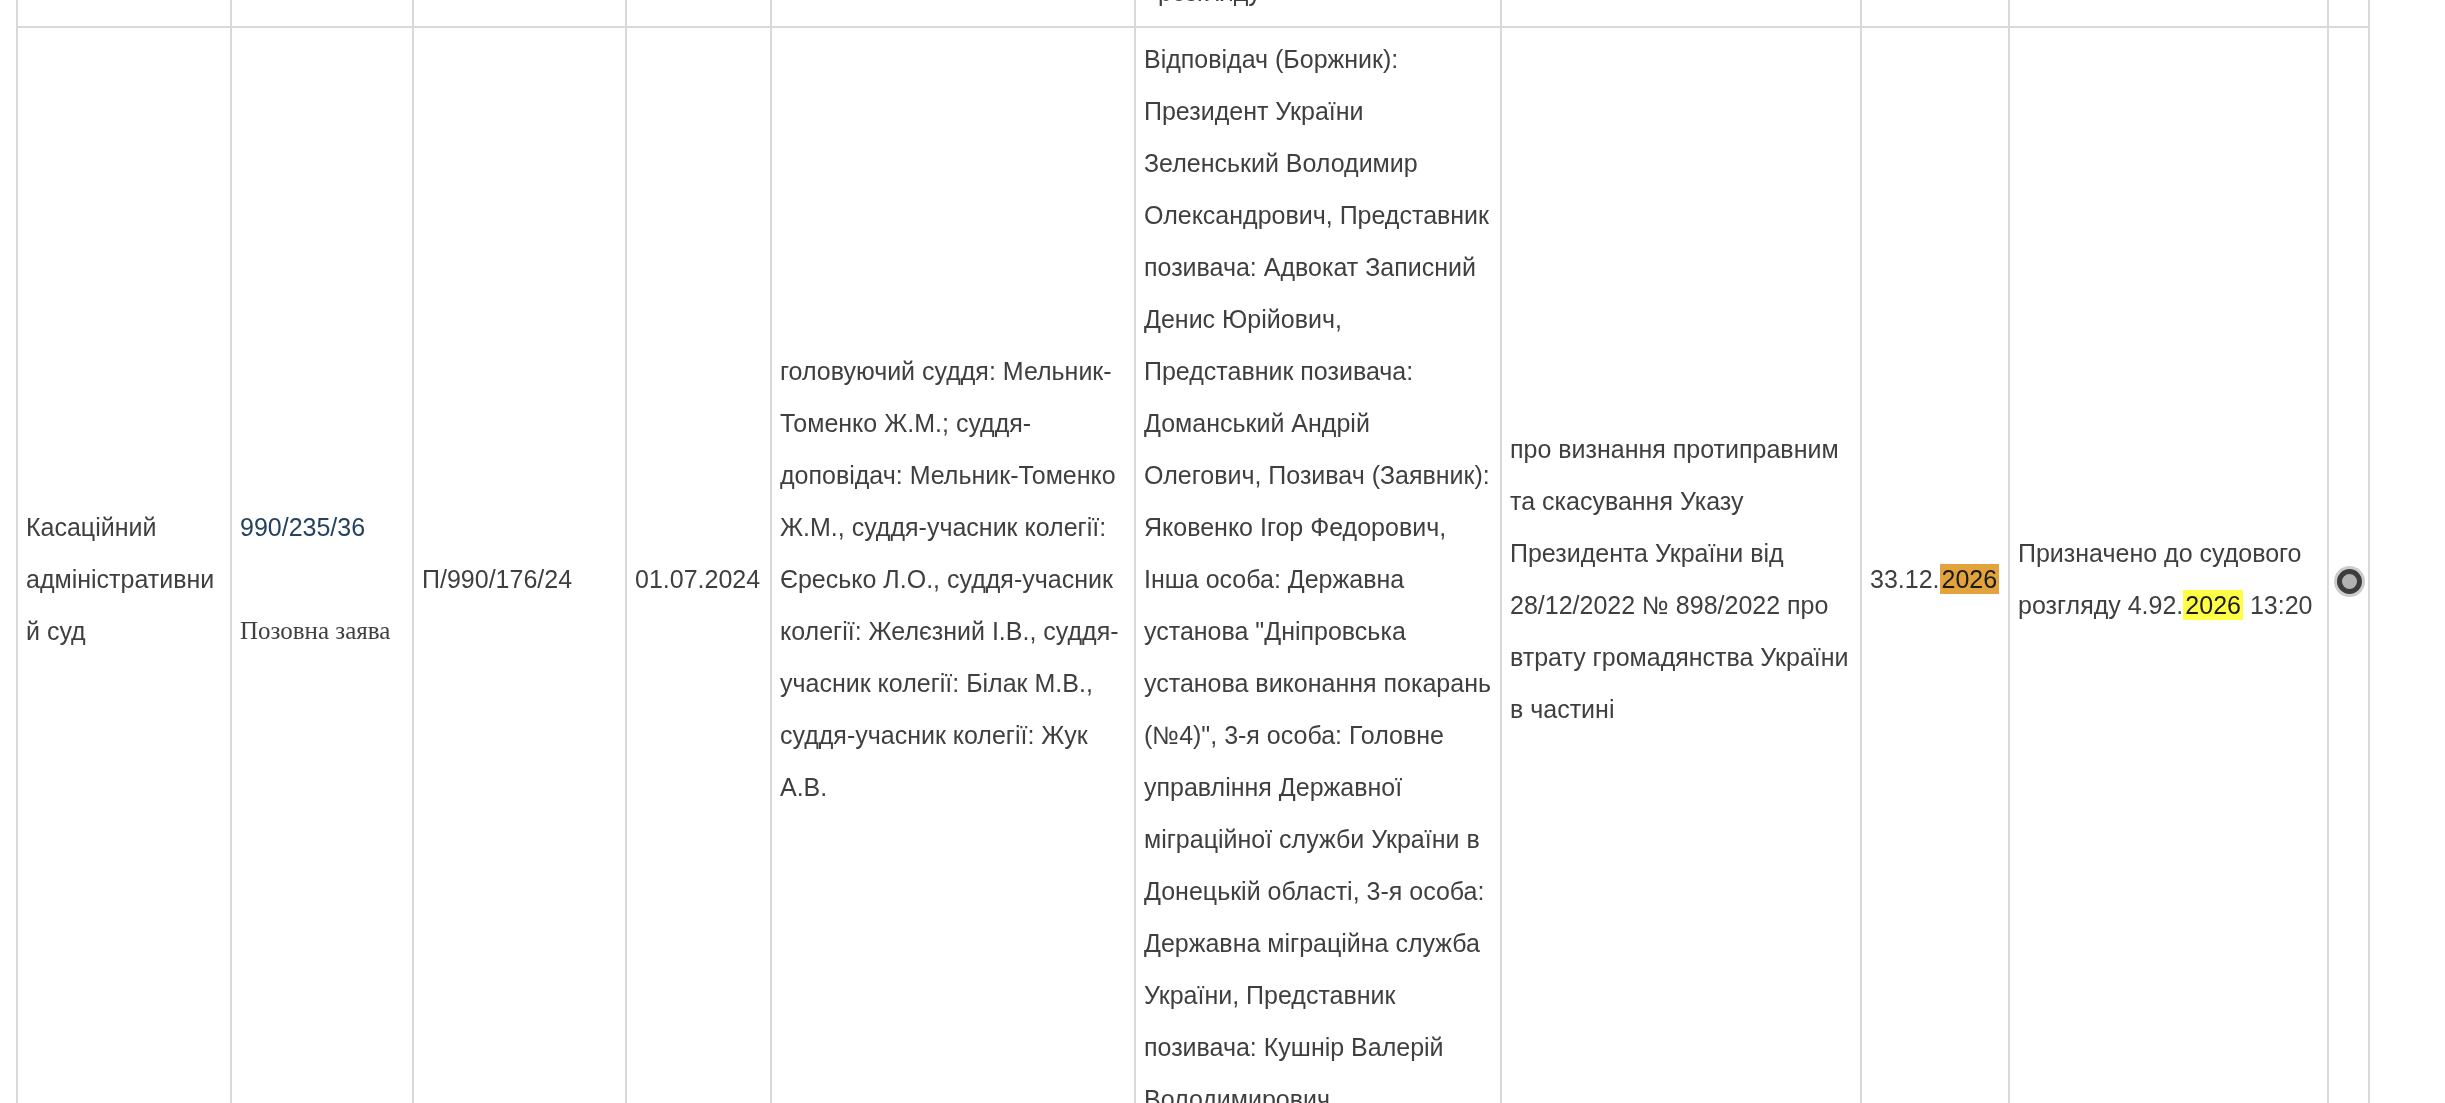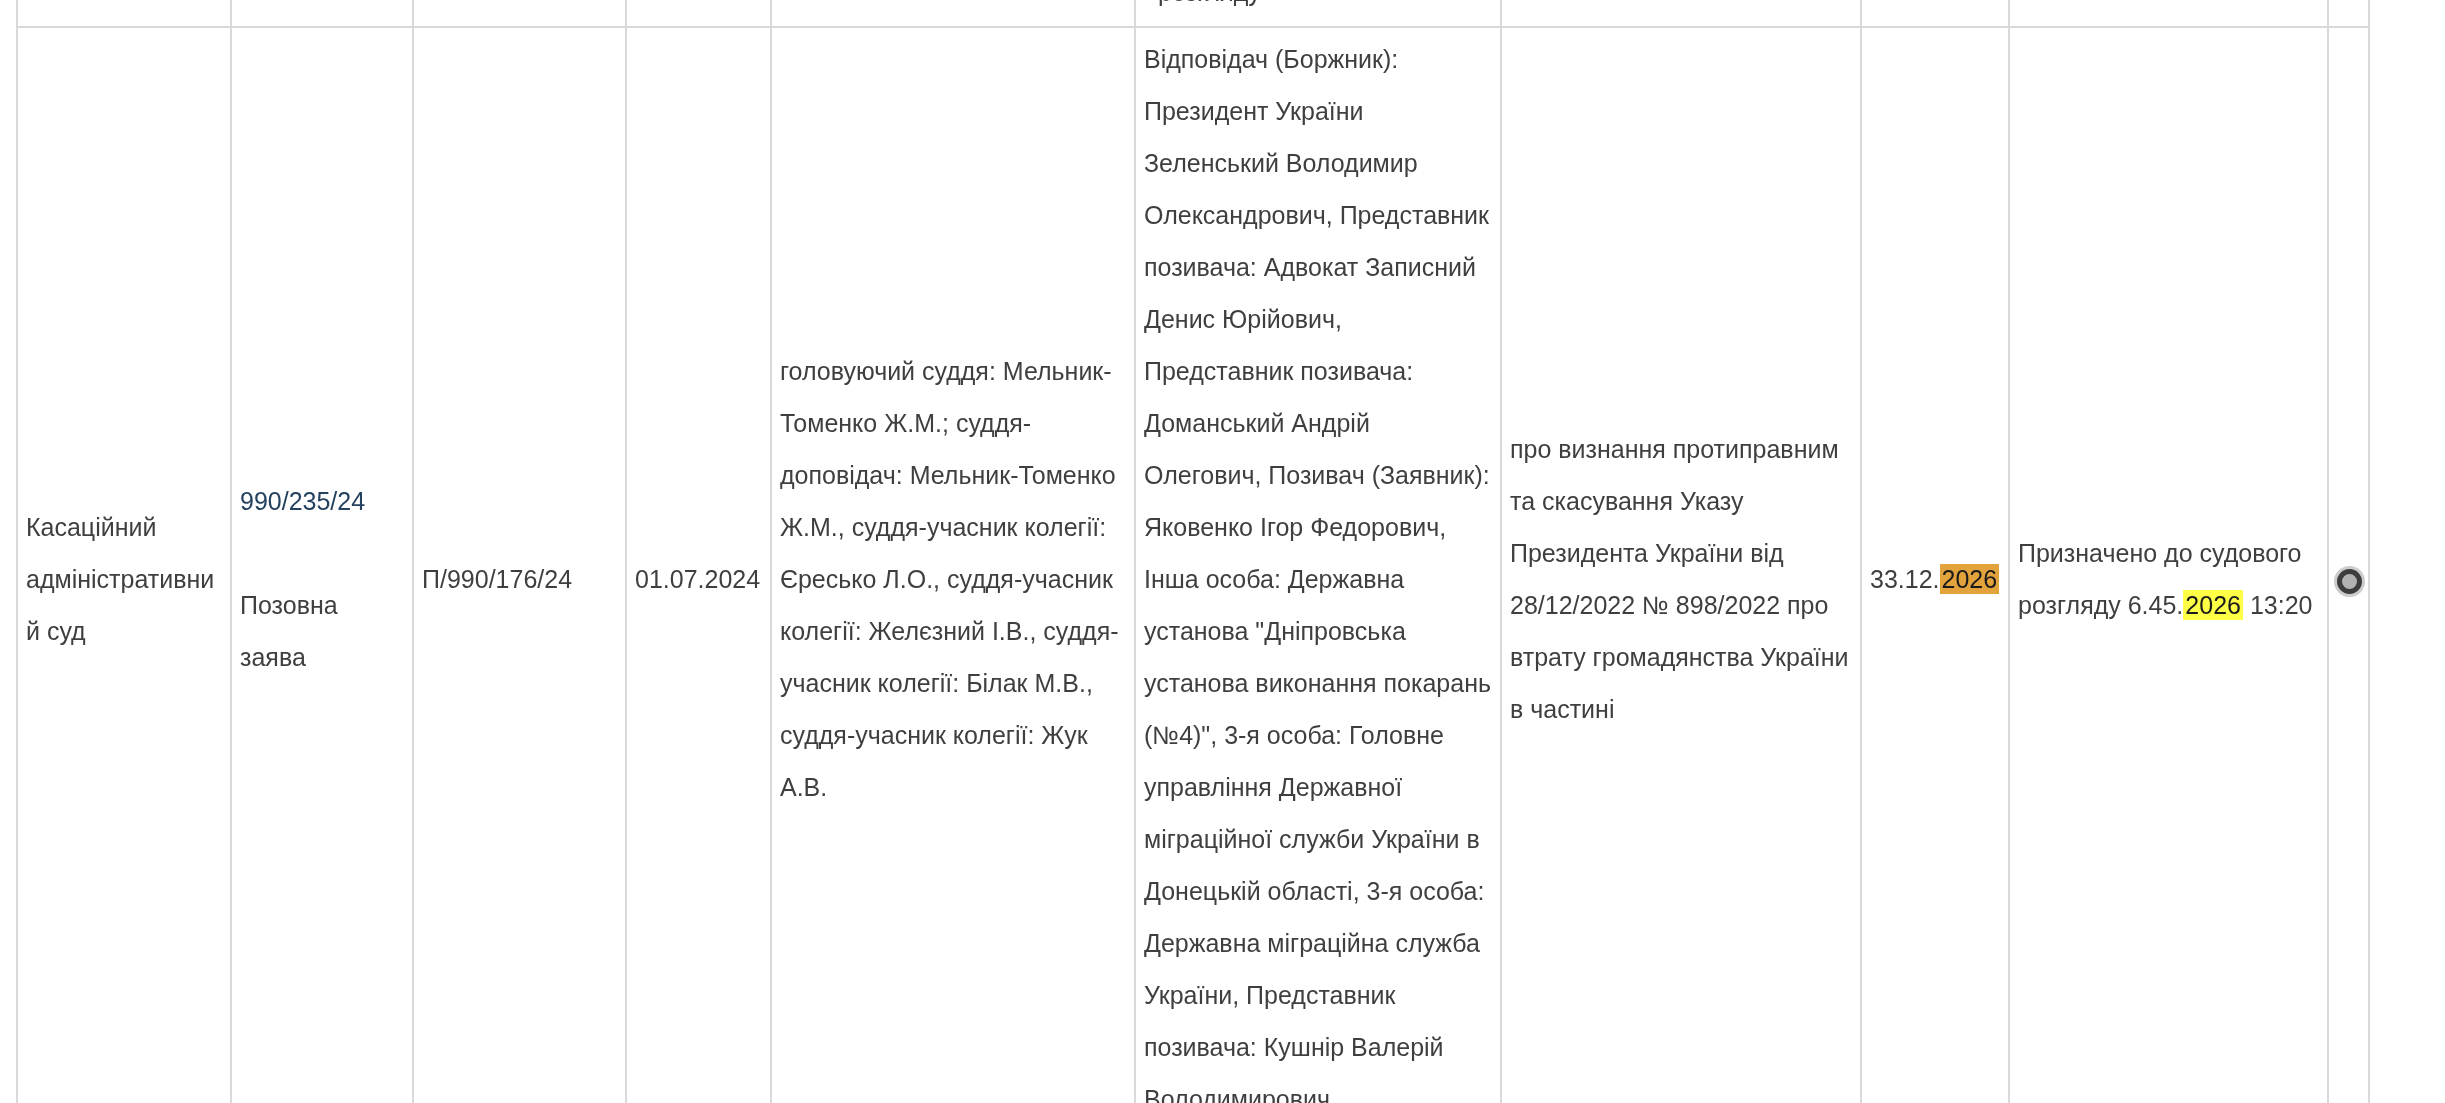--- a/index.html
+++ b/index.html
@@ -34,21 +34,21 @@
     vertical-align:middle;
     padding:5px 8px;
     overflow:hidden;
     word-wrap:break-word;
   }
   tr.partial-top td{border-top:none;height:26px;padding:0;vertical-align:bottom;}
   .clip{overflow:hidden;position:relative;}
   .clip-bottom{height:26px;}
   .clip-bottom span{display:block;line-height:52px;margin-top:-34px;margin-left:22px;white-space:nowrap;}
   a.case-link{color:var(--link);text-decoration:none;cursor:pointer;}
-  .doc-type{margin-top:52px;}
+  .doc-type{margin-top:52px;font-family:Liberation Serif, serif;}
   .nowrap{white-space:nowrap;}
   mark.hl-active{background:var(--hl-active);color:#1a1a1a;padding:1px 2px;}
   mark.hl-match{background:var(--hl-match);color:#1a1a1a;padding:1px 2px;}
   td.icon-cell{padding:0;text-align:center;overflow:visible;}
   .status-circle-icon{
     display:inline-block;
     width:15px;height:15px;
     border-radius:50%;
     background:var(--icon-fill);
     border:5px solid var(--icon-ring);
@@ -91,21 +91,21 @@
       <td></td>
       <td></td>
     </tr>
 
     <tr class="row-main">
       <td>
         <span>Касаційний адміністративний суд</span>
       </td>
       <td>
         <div>
-          <a class="case-link" href="#">990/235/24</a>
+          <a class="case-link" href="#">990/235/36</a>
         </div>
         <div class="doc-type">Позовна заява</div>
       </td>
       <td>
         <span>П/990/176/24</span>
       </td>
       <td class="nowrap">
         <span>01.07.2024</span>
       </td>
       <td>
@@ -114,21 +114,21 @@
       <td>
         <span>Відповідач (Боржник): Президент України Зеленський Володимир Олександрович, Представник позивача: Адвокат Записний Денис Юрійович, Представник позивача: Доманський Андрій Олегович, Позивач (Заявник): Яковенко Ігор Федорович, Інша особа: Державна установа "Дніпровська установа виконання покарань (№4)", 3-я особа: Головне управління Державної міграційної служби України в Донецькій області, 3-я особа: Державна міграційна служба України, Представник позивача: Кушнір Валерій Володимирович</span>
       </td>
       <td>
         <span>про визнання протиправним та скасування Указу Президента України від 28/12/2022 № 898/2022 про втрату громадянства України в частині</span>
       </td>
       <td class="nowrap">
         <span>33.12.</span><mark class="hl-active">2026</mark>
       </td>
       <td>
-        <span>Призначено до судового розгляду 6.45.</span><mark class="hl-match">2026</mark><span> 13:20</span>
+        <span>Призначено до судового розгляду 4.92.</span><mark class="hl-match">2026</mark><span> 13:20</span>
       </td>
       <td class="icon-cell">
         <span class="status-circle-icon"></span>
       </td>
     </tr>
 
   </tbody>
     </table>
 </div>
 

